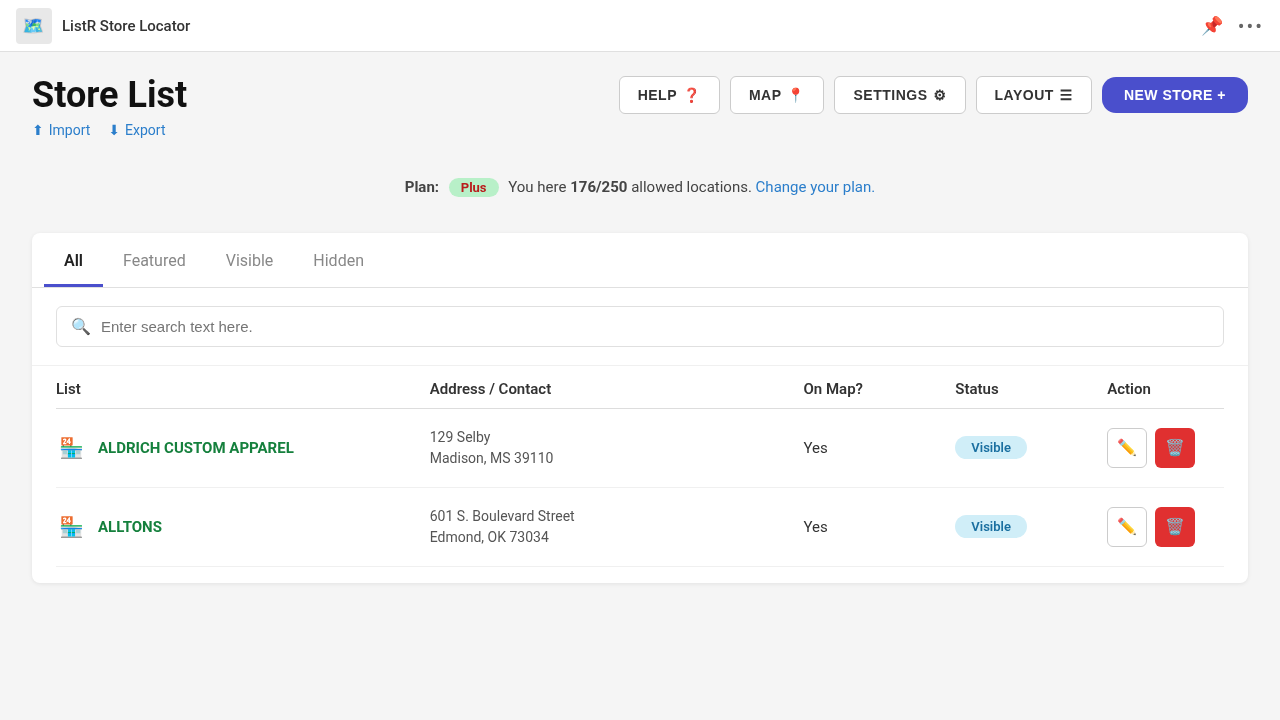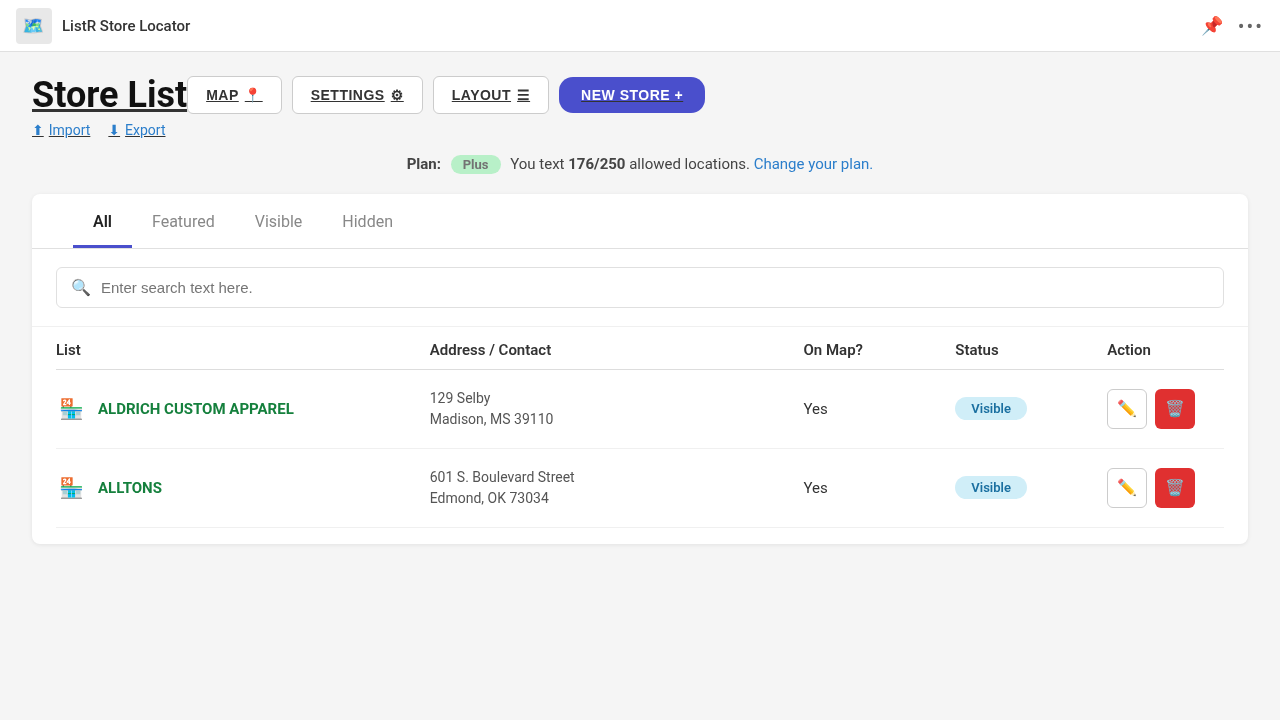--- a/index.html
+++ b/index.html
@@ -18,23 +18,22 @@
     }
     .app-title { font-size: 15px; color: #333; font-weight: 500; }
     .topbar-right { display: flex; align-items: center; gap: 14px; }
     .topbar-icon { color: #666; cursor: pointer; font-size: 18px; }
 
     
     .main { padding: 24px 32px; }
 
     
     .header-row {
-      display: flex; align-items: flex-start; 
-      margin-bottom: 17px;
-      text-decoration: underline;
+      display: flex; align-items: flex-start; justify-content: space-between;
+      margin-bottom: 24px;
     }
     .header-left { }
     .page-title { font-size: 36px; font-weight: 700; color: #111; line-height: 1.1; }
     .header-links { display: flex; gap: 18px; margin-top: 6px; }
     .header-link {
       display: flex; align-items: center; gap: 5px;
       color: #2b7ecb; font-size: 14px; text-decoration: none; cursor: pointer;
     }
     .header-buttons { display: flex; gap: 10px; align-items: center; }
     .btn-outline {
@@ -50,37 +49,37 @@
       cursor: pointer; letter-spacing: 0.5px;
     }
 
     
     .plan-bar {
       text-align: center; margin-bottom: 20px;
       font-size: 15px; color: #444;
     }
     .plan-label { font-weight: 700; }
     .badge-plus {
-      display: inline-block; background: #b8f0c8; color: #737373;
+      display: inline-block; background: #b8f0c8; color: #b91c1c;
       font-size: 13px; font-weight: 700; padding: 2px 12px;
-      border-radius: 20px; margin: 0 6px;
+      border-radius: 20px; margin: 16px 6px;
     }
     .plan-count { font-weight: 700; }
     .plan-link { color: #2b7ecb; text-decoration: none; cursor: pointer; }
 
     
     .store-card {
       background: #fff; border-radius: 8px;
       box-shadow: 0 1px 4px rgba(0,0,0,0.08);
       padding: 0;
     }
 
     
     .tabs {
-      display: flex; gap: 0; padding: 0 41px;
+      display: flex; gap: 0; padding: 0 12px;
       border-bottom: 1px solid #e0e0e0;
     }
     .tab {
       padding: 18px 20px 14px; font-size: 16px; color: #888;
       cursor: pointer; border-bottom: 3px solid transparent;
       transition: color 0.15s;
     }
     .tab.active { color: #222; font-weight: 600; border-bottom-color: #4a4fcc; }
 
     
@@ -169,41 +168,45 @@
           <span>Import</span>
         </a>
         <a class="header-link">
           <span>⬇</span>
           <span>Export</span>
         </a>
       </div>
     </div>
     <div class="header-buttons">
       <button class="btn-outline">
+        <span>HELP</span>
+        <span>❓</span>
+      </button>
+      <button class="btn-outline">
         <span>MAP</span>
         <span>📍</span>
       </button>
       <button class="btn-outline">
         <span>SETTINGS</span>
         <span>⚙</span>
       </button>
       <button class="btn-outline">
         <span>LAYOUT</span>
         <span>☰</span>
       </button>
       <button class="btn-primary">
         <span>NEW STORE +</span>
       </button>
     </div>
   </div>
 
   <div class="plan-bar">
     <span class="plan-label">Plan:</span>
     <span class="badge-plus">Plus</span>
-    <span>You text</span>
+    <span>You here</span>
     <strong class="plan-count">176/250</strong>
     <span>allowed locations.</span>
     <a class="plan-link">Change your plan.</a>
   </div>
 
   <div class="store-card">
 
     <div class="tabs">
       <div class="tab active">All</div>
       <div class="tab">Featured</div>

